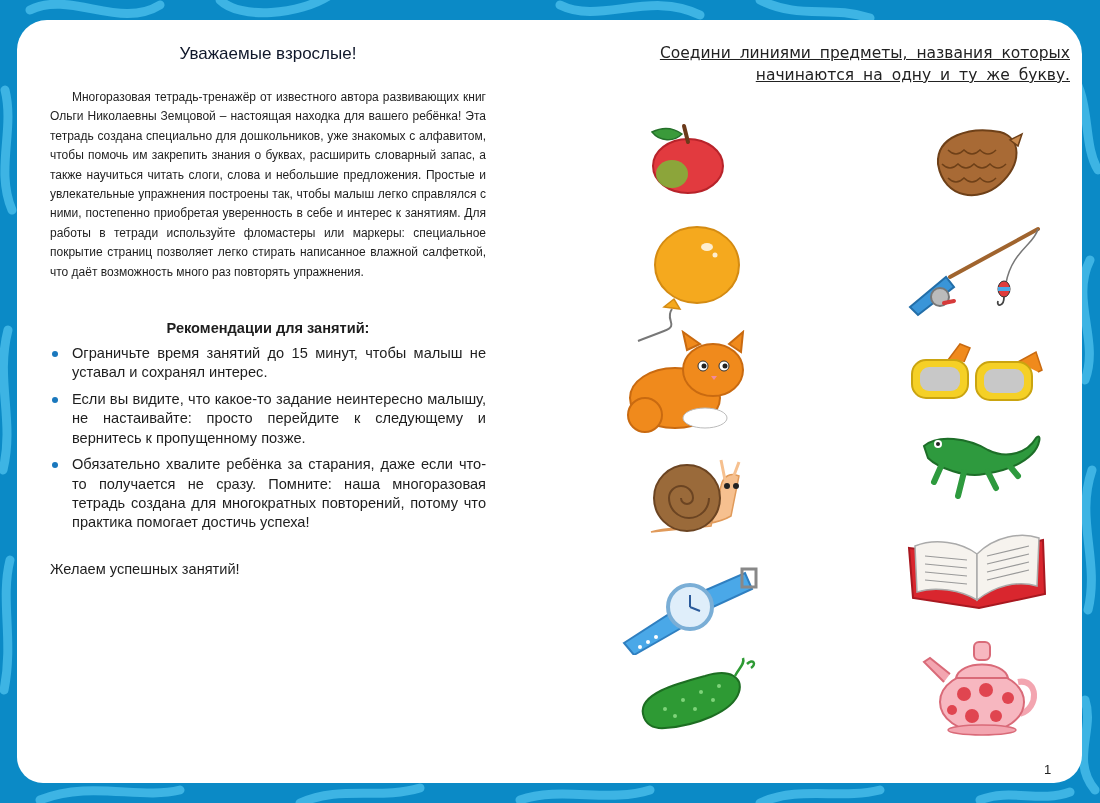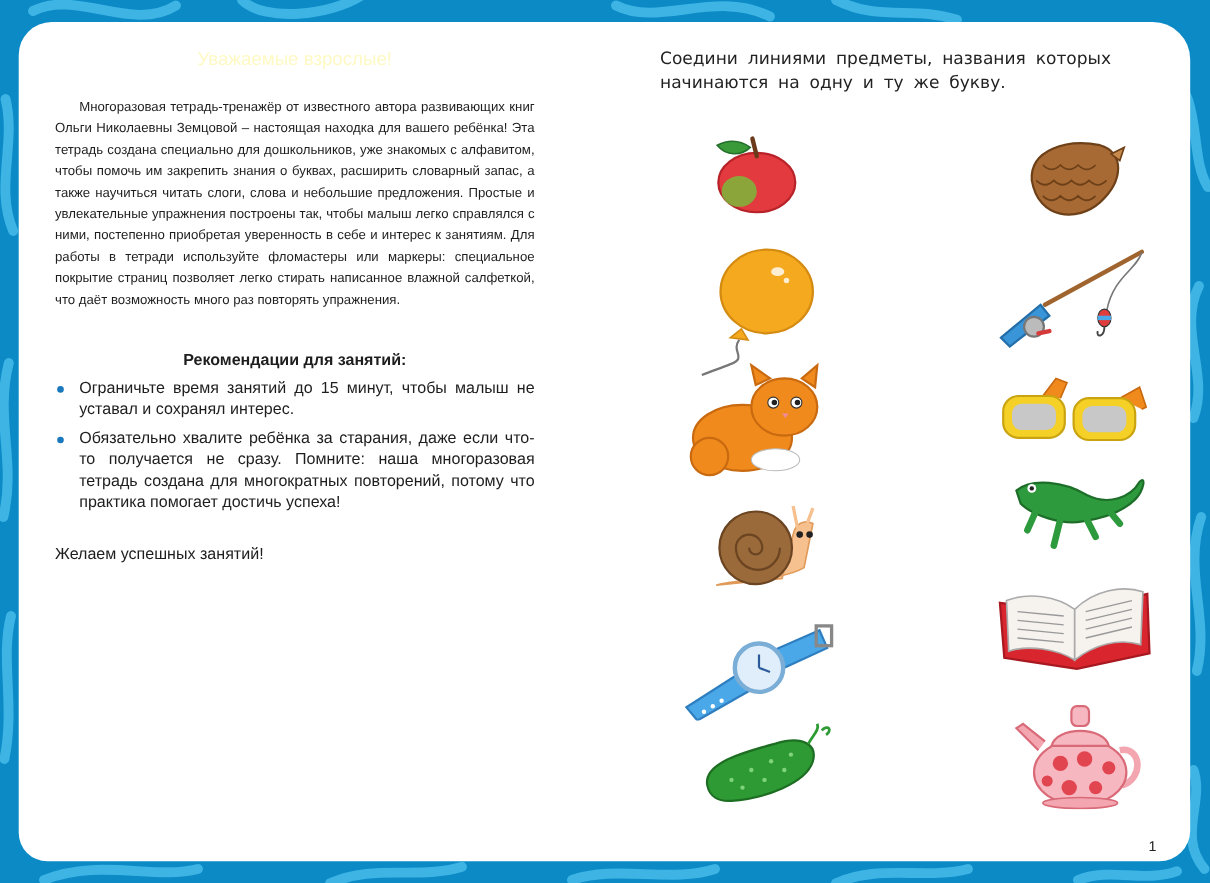--- a/index.html
+++ b/index.html
@@ -8,43 +8,43 @@
     background: #0b8ac6;
     font-family: "Liberation Sans", sans-serif;
   }
   .bg-squiggles { position: absolute; left: 0; top: 0; width: 1100px; height: 803px; }
   .card {
     position: absolute; left: 17px; top: 20px; width: 1065px; height: 763px;
     background: #ffffff; border-radius: 30px 34px 28px 26px;
   }
   .left-col { position: absolute; left: 50px; top: 44px; width: 436px; color: #1e1e1e; }
   .greeting {
-    text-align: center; color: #fef9c3; font-size: 17px; margin: 0 0 24px 0; font-weight: normal;
+    text-align: center; color: #0f172a; font-size: 17px; margin: 0 0 24px 0; font-weight: normal;
   }
   .intro {
     font-size: 12px; line-height: 19.4px; text-align: justify; text-indent: 22px; margin: 0;
   }
   .rec-title {
     text-align: center; font-weight: bold; font-size: 14.6px; margin: 38px 0 8px 0;
   }
   .rec-list { list-style: none; margin: 0; padding: 0; }
   .rec-list li {
     position: relative; padding-left: 22px; font-size: 14.6px; line-height: 19.4px;
     text-align: justify; margin-bottom: 7px;
   }
   .bullet {
     position: absolute; left: 2px; top: 7px; width: 6px; height: 6px; border-radius: 50%;
     background: #1a78bd;
   }
   .wish { text-align: left; font-size: 14.6px; margin-top: 28px; }
 
   .right-col { position: absolute; left: 600px; top: 42px; width: 470px; }
   .task {
-    text-align: left; font-family: "DejaVu Sans", sans-serif; font-size: 15.5px;
-    line-height: 22px; color: #222; margin: 0; word-spacing: 4px;
+    text-align: right; font-family: "DejaVu Sans", sans-serif; font-size: 15.5px;
+    line-height: 22px; color: #222; margin: 0; word-spacing: 4px; text-decoration: underline;
   }
   .pic { position: absolute; }
   .page-num {
     position: absolute; left: 1044px; top: 762px; font-size: 13px; color: #222;
   }
 </style>
 </head>
 <body>
 
 <svg class="bg-squiggles" viewBox="0 0 1100 803">
@@ -74,20 +74,24 @@
   <h2 class="greeting">Уважаемые взрослые!</h2>
   <p class="intro">Многоразовая тетрадь-тренажёр от известного автора развивающих книг Ольги Николаевны Земцовой – настоящая находка для вашего ребёнка! Эта тетрадь создана специально для дошкольников, уже знакомых с алфавитом, чтобы помочь им закрепить знания о буквах, расширить словарный запас, а также научиться читать слоги, слова и небольшие предложения. Простые и увлекательные упражнения построены так, чтобы малыш легко справлялся с ними, постепенно приобретая уверенность в себе и интерес к занятиям. Для работы в тетради используйте фломастеры или маркеры: специальное покрытие страниц позволяет легко стирать написанное влажной салфеткой, что даёт возможность много раз повторять упражнения.</p>
   <div class="rec-title">Рекомендации для занятий:</div>
   <ul class="rec-list">
     <li>
       <span class="bullet"></span>
       <span>Ограничьте время занятий до 15 минут, чтобы малыш не уставал и сохранял интерес.</span>
     </li>
     <li>
       <span class="bullet"></span>
+      <span>Если вы видите, что какое-то задание неинтересно малышу, не настаивайте: просто перейдите к следующему и вернитесь к пропущенному позже.</span>
+    </li>
+    <li>
+      <span class="bullet"></span>
       <span>Обязательно хвалите ребёнка за старания, даже если что-то получается не сразу. Помните: наша многоразовая тетрадь создана для многократных повторений, потому что практика помогает достичь успеха!</span>
     </li>
   </ul>
   <div class="wish">Желаем успешных занятий!</div>
 </div>
 
 <div class="right-col">
   <p class="task">Соедини линиями предметы, названия которых начинаются на одну и ту же букву.</p>
 </div>
 

